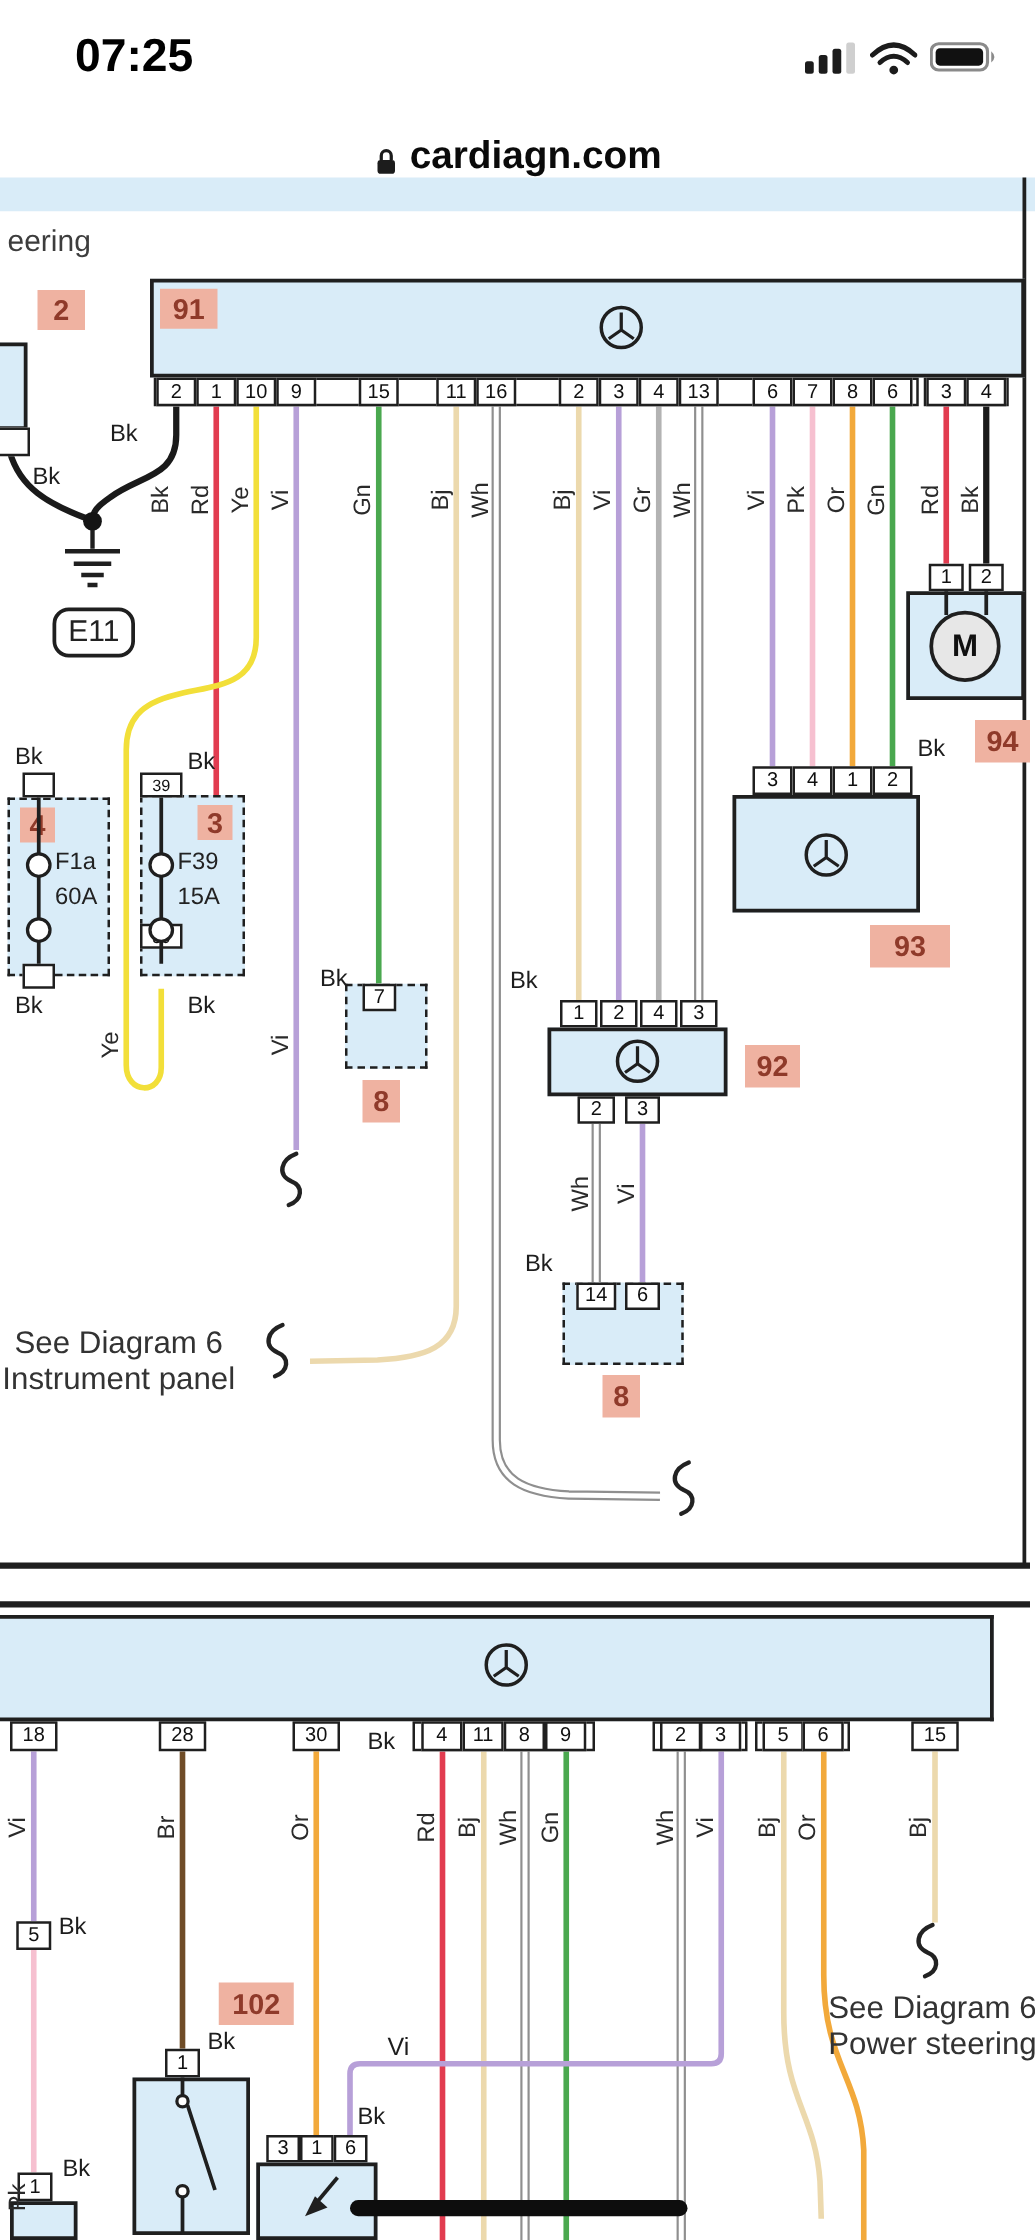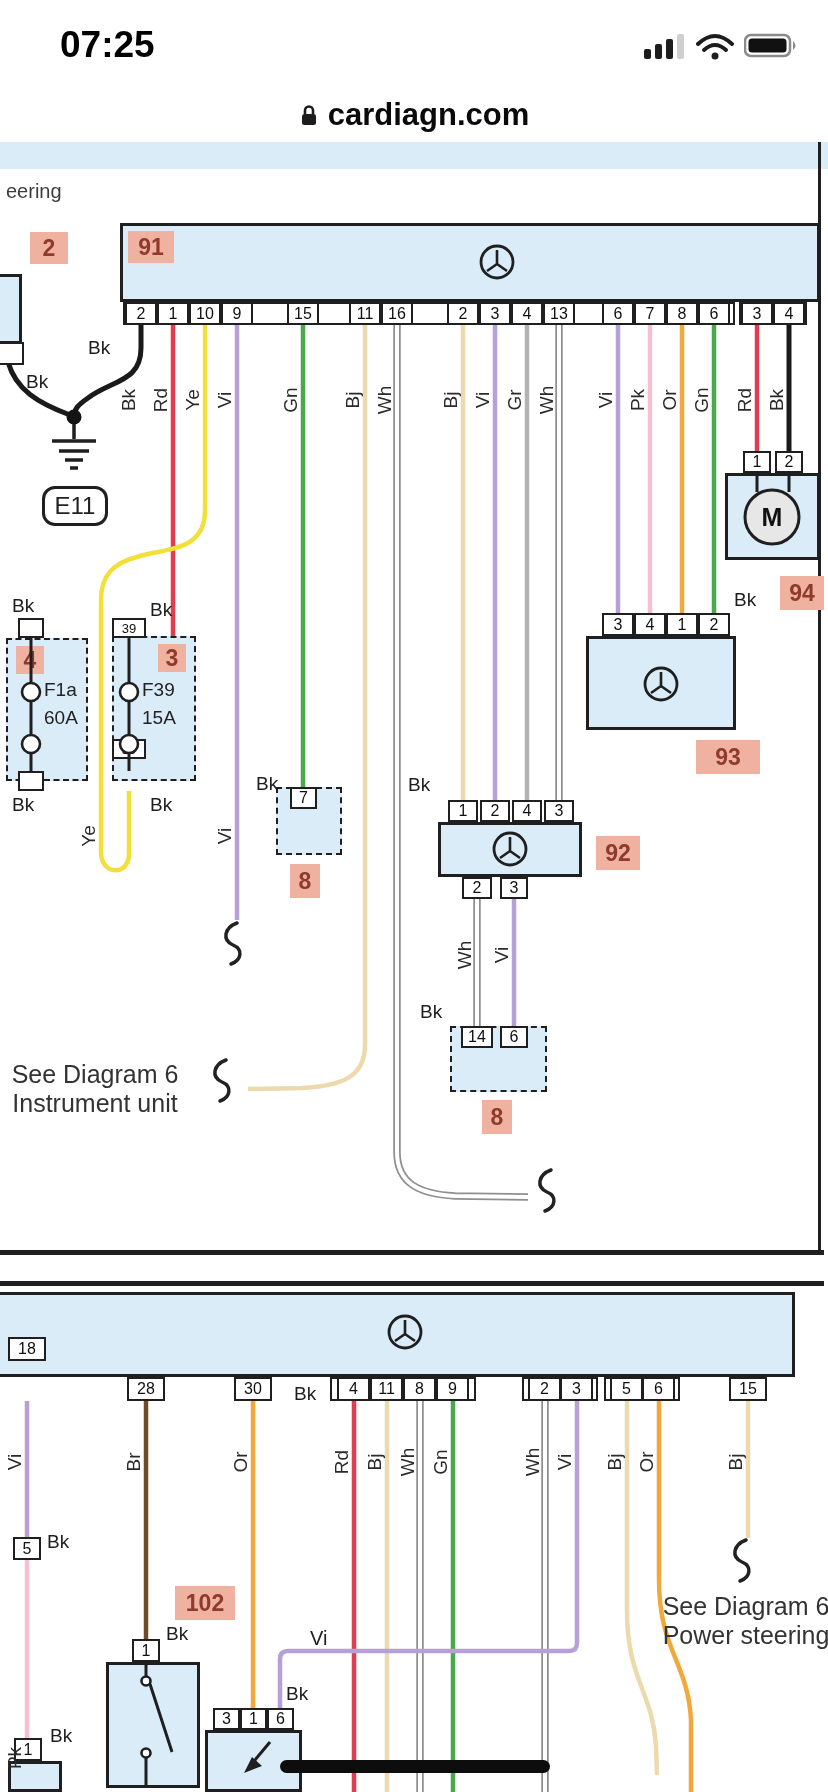--- a/index.html
+++ b/index.html
@@ -36,21 +36,21 @@
   .vl{position:absolute;width:44px;height:18px;font-size:19px;color:#2a2a2a;text-align:center;line-height:18px;
       transform:rotate(-90deg);white-space:nowrap}
   .tx{position:absolute;color:#333;font-size:26px;text-align:center;line-height:30px}
   .ws{word-spacing:14px}
   .e11{position:absolute;box-sizing:border-box;border:3px solid #1f1f1f;border-radius:13px;background:#fff;
        font-size:24px;color:#222;display:flex;align-items:center;justify-content:center}
   .fl{position:absolute;font-size:19px;color:#222;line-height:1}
   
   .time{position:absolute;left:60px;top:24px;font-size:37px;font-weight:700;color:#000}
   .sticons{position:absolute;right:28px;top:32px;display:flex;gap:10px;align-items:center}
-  .urlbar{position:absolute;left:0;top:88px;width:828px;height:54px;display:flex;align-items:center;
+  .urlbar{position:absolute;left:0;top:88px;width:828px;height:54px;display:flex;align-items:flex-end;
           justify-content:center;gap:9px}
   .domain{font-size:31px;font-weight:700;color:#0a0a0a}
   .homeind{position:absolute;left:280px;top:1760px;width:270px;height:13px;border-radius:7px;background:#0d0d0d}
   .bstrip{position:absolute;left:0;top:142px;width:828px;height:27px;background:var(--component_fill)}
   .vline{position:absolute;background:#1f1f1f}
   .mtext{position:absolute;font-size:25px;font-weight:700;color:#111;text-align:center}
 </style>
 </head>
 <body>
 
@@ -79,21 +79,21 @@
   <div class="urlbar">
     <svg width="20" height="25">
       <path d="M6,11 V7.5 a4,4 0 0 1 8,0 V11" stroke="#1c1c1c" stroke-width="2.6" fill="none"></path>
       <rect x="3" y="11" width="14" height="11" rx="2.5" fill="#1c1c1c"></rect>
     </svg>
     <span class="domain">cardiagn.com</span>
   </div>
 
   <div class="bstrip"></div>
   <div class="vline" style="left:818px;top:142px;width:3px;height:1110px"></div>
-  <div class="a" style="left:6px;top:180px;font-size:20px;color:#3d3d3d">eering</div>
+  <div class="a" style="left:6px;top:180px;font-size:24px;color:#3d3d3d">eering</div>
 
   <svg class="lay" width="828" height="1792" viewBox="0 0 828 1792">
     <g>
       <path class="wBk" d="M141,325 L141,348 C141,382 112,380 88,398 C78,405 74,409 74,417"></path>
       <path class="wBk" d="M8,362 C16,390 38,403 70,415"></path>
       <circle cx="74" cy="417" r="7.5" fill="#141414"></circle>
       <path class="gnd" d="M74,424 L74,439 M52,441 L96,441 M59,451 L89,451 M65,460 L83,460 M70,468 L78,468"></path>
       <path class="wRd" d="M173,325 L173,638"></path>
       <path class="wYe" d="M205,325 L205,510 C205,550 170,548 140,556 C112,563 101,576 101,600 L101,852 C101,876 129,876 129,854 L129,791"></path>
       <path class="wVi" d="M237,325 L237,920"></path>
@@ -203,21 +203,21 @@
 
   <div class="comp" style="left:725px;top:473px;width:95px;height:87px"></div>
   <div class="pin" style="left:743px;top:451px;width:28px;height:22px">1</div>
   <div class="pin" style="left:775px;top:451px;width:28px;height:22px">2</div>
   <div class="sl" style="left:780px;top:576px;width:44px;height:34px">94</div>
 
   <div class="vline" style="left:0;top:1250px;width:824px;height:5px"></div>
   <div class="vline" style="left:0;top:1281px;width:824px;height:5px"></div>
   <div class="comp" style="left:-4px;top:1292px;width:799px;height:85px;border-left:none"></div>
 
-  <div class="pin" style="left:8px;top:1337px;width:38px;height:24px">18</div>
+  <div class="pin" style="left:8px;top:1377px;width:38px;height:24px">18</div>
   <div class="pin" style="left:127px;top:1377px;width:38px;height:24px">28</div>
   <div class="pin" style="left:234px;top:1377px;width:38px;height:24px">30</div>
   <div class="bar" style="left:330px;top:1377px;width:146px;height:24px"></div>
   <div class="pin" style="left:337px;top:1377px;width:33px;height:24px">4</div>
   <div class="pin" style="left:370px;top:1377px;width:33px;height:24px">11</div>
   <div class="pin" style="left:403px;top:1377px;width:33px;height:24px">8</div>
   <div class="pin" style="left:436px;top:1377px;width:33px;height:24px">9</div>
   <div class="bar" style="left:522px;top:1377px;width:76px;height:24px"></div>
   <div class="pin" style="left:528px;top:1377px;width:33px;height:24px">2</div>
   <div class="pin" style="left:560px;top:1377px;width:33px;height:24px">3</div>
@@ -305,21 +305,21 @@
   <div class="bk" style="left:256px;top:774px">Bk</div>
   <div class="bk" style="left:408px;top:775px">Bk</div>
   <div class="vl" style="left:443px;top:946px">Wh</div>
   <div class="vl" style="left:480px;top:946px">Vi</div>
   <div class="bk" style="left:420px;top:1002px">Bk</div>
   <div class="bk" style="left:734px;top:590px">Bk</div>
   <div class="mtext" style="left:758px;top:503px;width:28px">M</div>
 
   <div class="tx" style="left:0;top:1060px;width:190px;font-size:25px;line-height:29px">
     <div>See Diagram 6</div>
-    <div>Instrument unit</div>
+    <div>Instrument panel</div>
   </div>
 
   <div class="bk" style="left:294px;top:1384px">Bk</div>
   <div class="vl" style="left:-7px;top:1453px">Vi</div>
   <div class="vl" style="left:112px;top:1453px">Br</div>
   <div class="vl" style="left:219px;top:1453px">Or</div>
   <div class="vl" style="left:320px;top:1453px">Rd</div>
   <div class="vl" style="left:353px;top:1453px">Bj</div>
   <div class="vl" style="left:386px;top:1453px">Wh</div>
   <div class="vl" style="left:419px;top:1453px">Gn</div>

